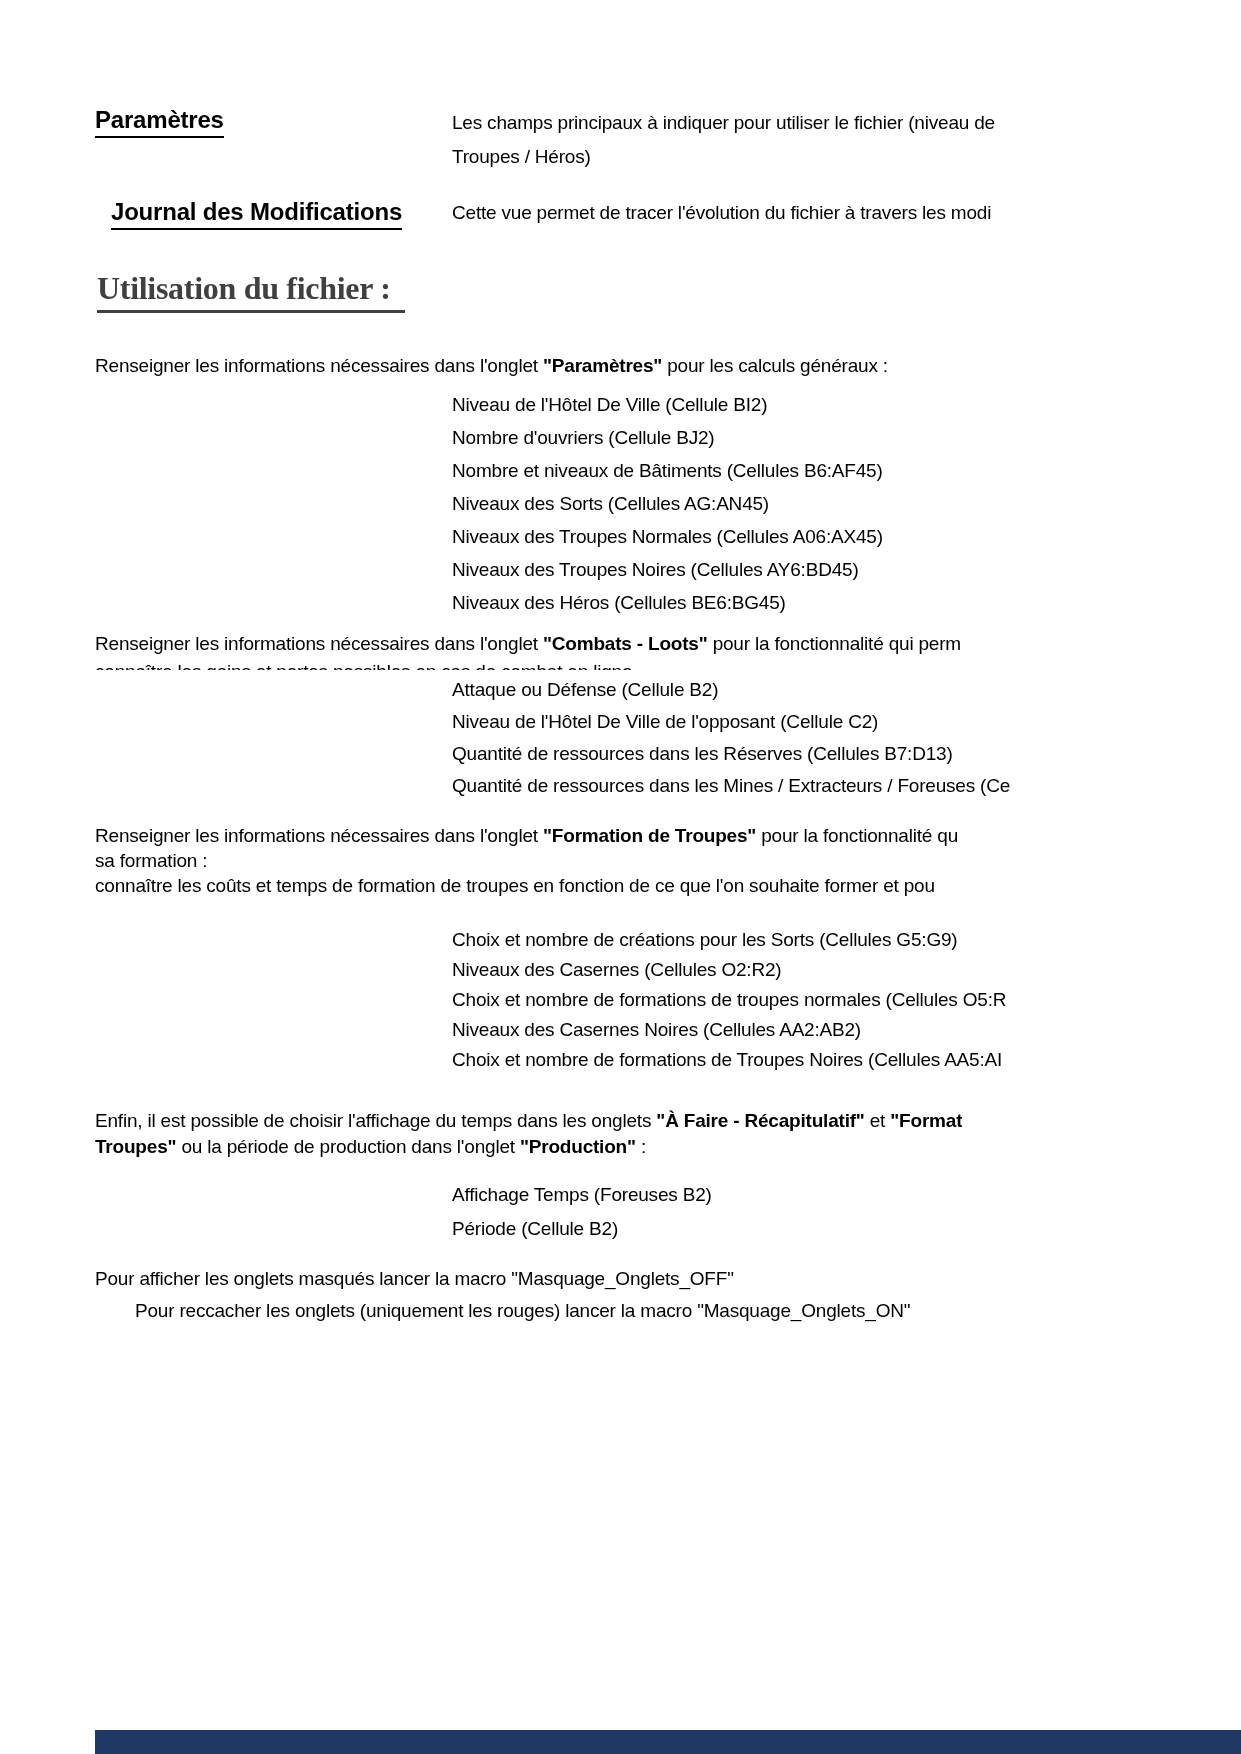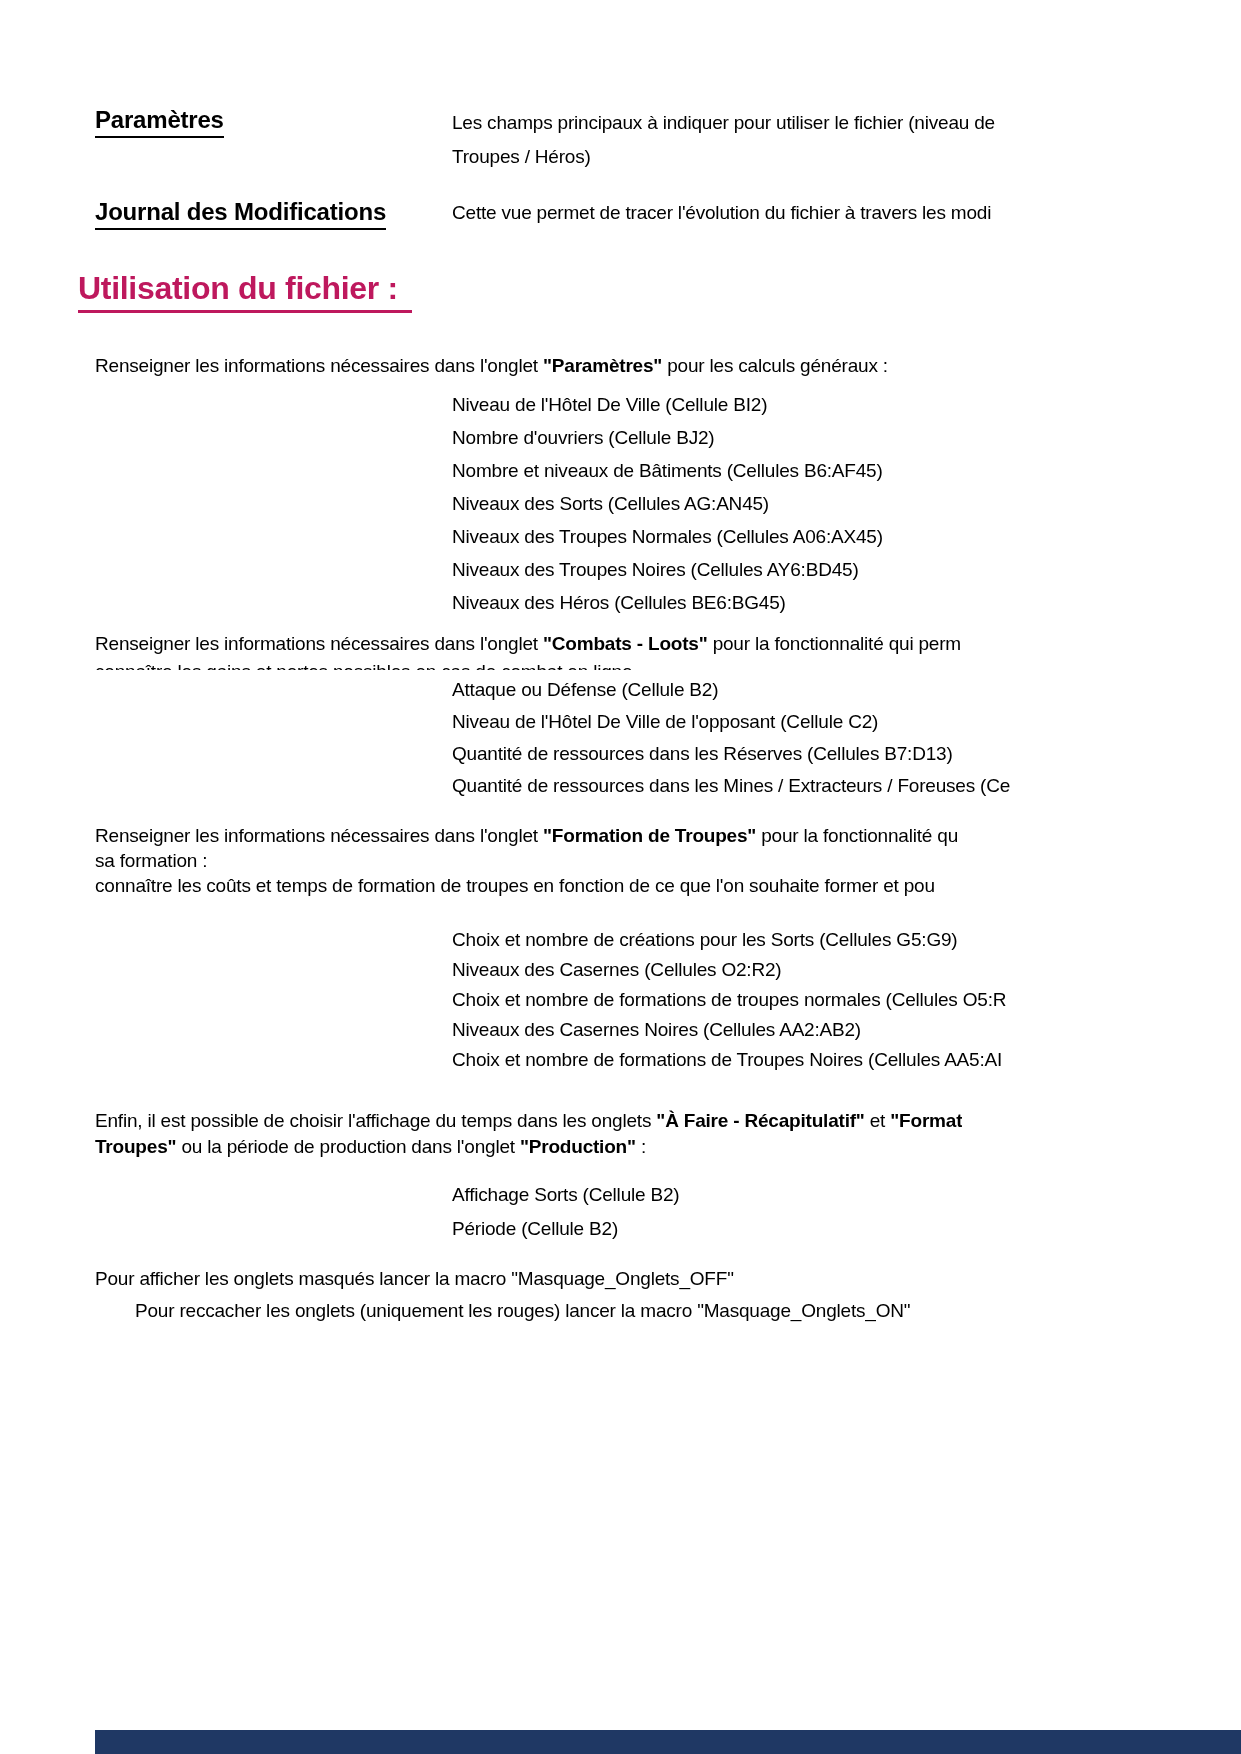--- a/index.html
+++ b/index.html
@@ -42,26 +42,26 @@
 </style>
 </head>
 <body>
 
 <div class="abs term" style="left:95px; top:106px;"><span>Paramètres</span></div>
 <div class="abs body-text" style="left:452px; top:106px; line-height:34px;">
   <div class="line clip-desc">Les champs principaux à indiquer pour utiliser le fichier (niveau de</div>
   <div class="line clip-desc">Troupes / Héros)</div>
 </div>
 
-<div class="abs term" style="left:95px; top:198px;"><span>Journal des Modifications</span></div>
+<div class="abs term" style="left:111px; top:198px;"><span>Journal des Modifications</span></div>
 <div class="abs body-text" style="left:452px; top:201px;">
   <div class="line clip-desc">Cette vue permet de tracer l'évolution du fichier à travers les modi</div>
 </div>
 
-<div class="abs title" style="left:78px; top:270px; color:#be185d;"><span>Utilisation du fichier :</span></div>
+<div class="abs title" style="left:97px; top:270px; color:#404040;font-family:Liberation Serif, serif;"><span>Utilisation du fichier :</span></div>
 
 <div class="abs body-text clip-para" style="left:95px; top:354px;">
   <span>Renseigner les informations nécessaires dans l'onglet </span><span class="b">"Paramètres"</span><span> pour les calculs généraux :</span>
 </div>
 <div class="abs body-text list" style="left:452px; top:388px; line-height:33px;">
   <div class="line clip-desc">Niveau de l'Hôtel De Ville (Cellule BI2)</div>
   <div class="line clip-desc">Nombre d'ouvriers (Cellule BJ2)</div>
   <div class="line clip-desc">Nombre et niveaux de Bâtiments (Cellules B6:AF45)</div>
   <div class="line clip-desc">Niveaux des Sorts (Cellules AG:AN45)</div>
   <div class="line clip-desc">Niveaux des Troupes Normales (Cellules A06:AX45)</div>
@@ -99,20 +99,20 @@
 
 <div class="abs body-text" style="left:95px; top:1108px; line-height:26px;">
   <div class="line clip-para">
     <span>Enfin, il est possible de choisir l'affichage du temps dans les onglets </span><span class="b">"À Faire - Récapitulatif"</span><span> et </span><span class="b">"Format</span>
   </div>
   <div class="line clip-para">
     <span class="b">Troupes"</span><span> ou la période de production dans l'onglet </span><span class="b">"Production"</span><span> :</span>
   </div>
 </div>
 <div class="abs body-text list" style="left:452px; top:1178px; line-height:34px;">
-  <div class="line clip-desc">Affichage Sorts (Cellule B2)</div>
+  <div class="line clip-desc">Affichage Temps (Foreuses B2)</div>
   <div class="line clip-desc">Période (Cellule B2)</div>
 </div>
 
 <div class="abs body-text clip-para" style="left:95px; top:1267px;">Pour afficher les onglets masqués lancer la macro "Masquage_Onglets_OFF"</div>
 <div class="abs body-text clip-para" style="left:95px; top:1299px;margin-left:40px;">Pour reccacher les onglets (uniquement les rouges) lancer la macro "Masquage_Onglets_ON"</div>
 
 <div class="abs footer-band" style="left:95px; top:1730px; width:1146px; height:24px;"></div>
 
 </body></html>

